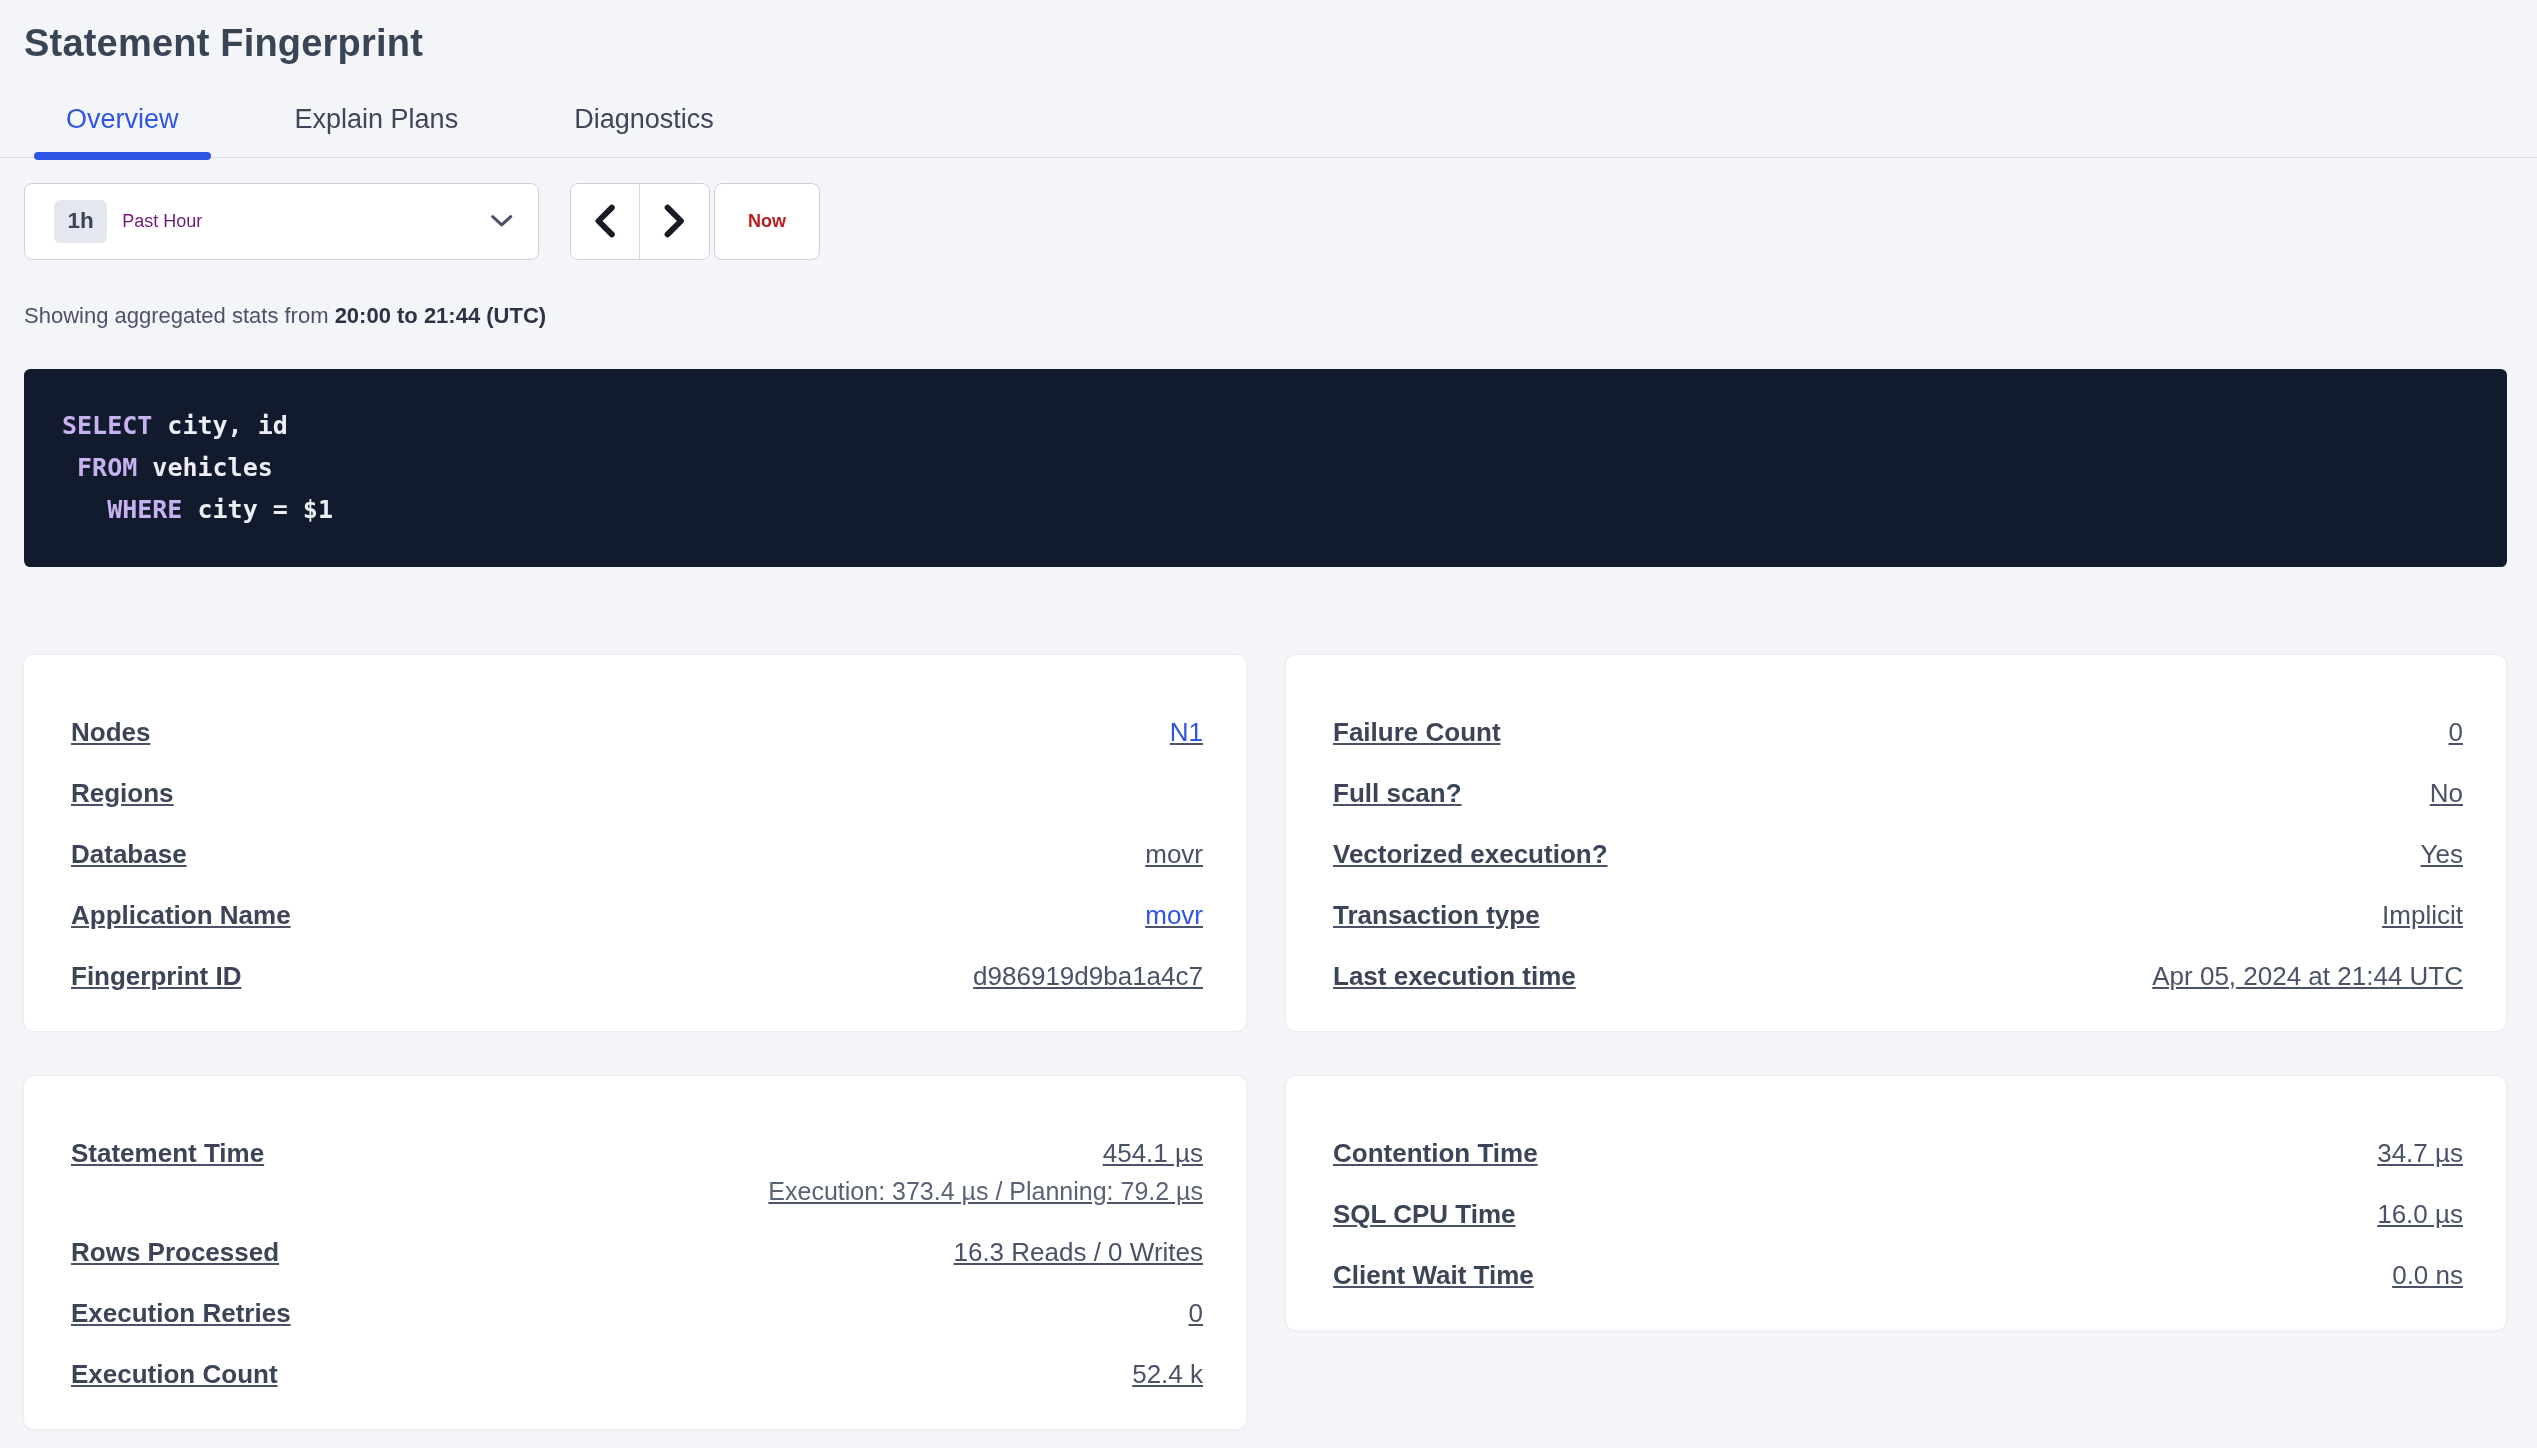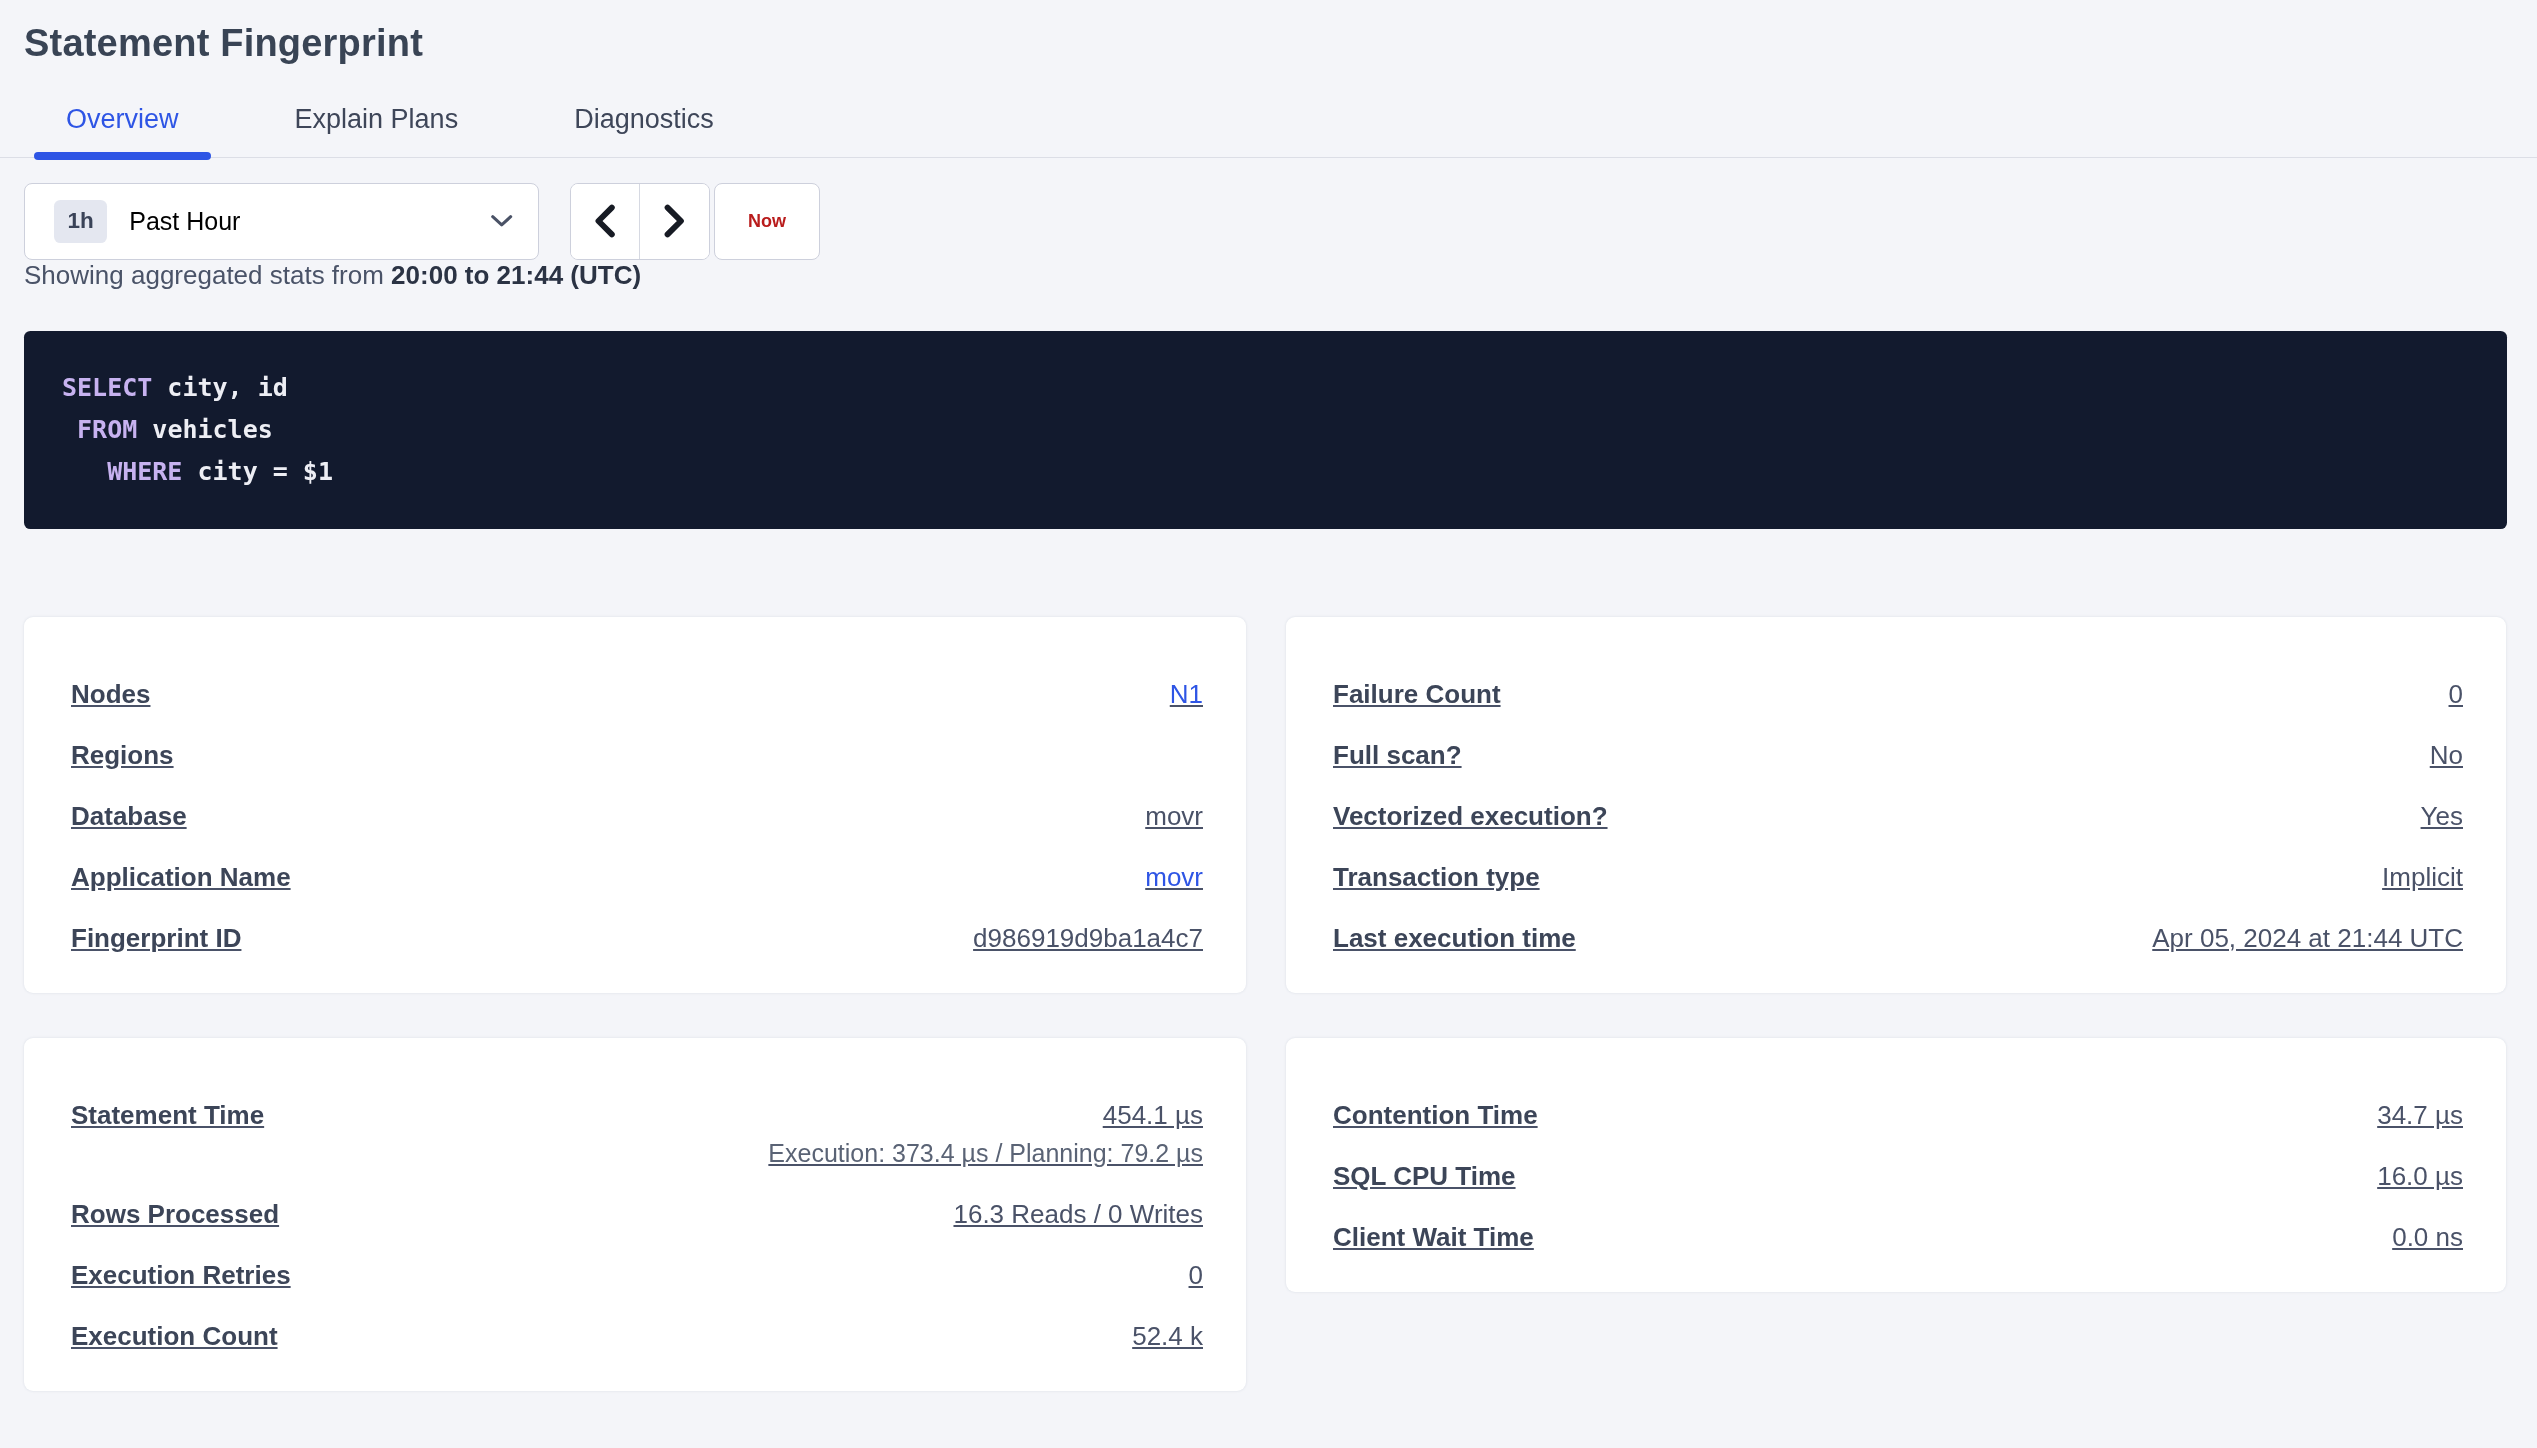--- a/index.html
+++ b/index.html
@@ -39,39 +39,39 @@
   .dropdown {
     width: 515px; background: #fff; border: 1.8px solid #cdd0dc; border-radius: 8px;
     display: flex; align-items: center; padding-left: 29px; cursor: pointer;
     font-family: inherit;
     text-align: center;
   }
   .badge {
     background: #e4e7f0; color: #3a4358; font-weight: 700; font-size: 22.5px;
     border-radius: 6.3px; padding: 10px 13.5px; line-height: 1;
   }
-  .dd-label { font-size: 25px; color: #000000; margin-left: 22px; }
+  .dd-label { font-size: 18px; color: #701a75; margin-left: 15px; }
   .dd-caret { margin-left: auto; margin-right: 25px; }
   .pager {
     margin-left: 31px; display: flex; background: #fff;
     border: 1.8px solid #cdd0dc; border-radius: 8px; overflow: hidden;
   }
   .pager button {
     width: 69px; background: #fff; border: none; cursor: pointer;
     display: flex; align-items: center; justify-content: center;
   }
   .pager button:first-child { border-right: 1.8px solid #d6d9e2; }
   .now-btn {
     margin-left: 4px; width: 106px; background: #fff;
     border: 1.8px solid #cdd0dc; border-radius: 8px; cursor: pointer;
     font-size: 18px; font-weight: 600; color: #b91c1c; font-family: inherit;
   }
 
   
-  .stats-line { font-size: 26px; color: #4a5368; }
+  .stats-line { margin-top: 43px; font-size: 22px; color: #4a5368; }
   .stats-line strong { color: #2b3344; font-weight: 700; }
 
   
   .sqlbox {
     margin-top: 40px; background: #121a2e; border-radius: 6.3px;
     padding: 36px 38px; font-family: "DejaVu Sans Mono", "Liberation Mono", monospace;
     font-size: 25px; line-height: 42px; white-space: pre;
   }
   .sqlbox .kw { color: #c7b2f0; font-weight: 700; }
   .sqlbox .pl { color: #edeef4; font-weight: 700; }

